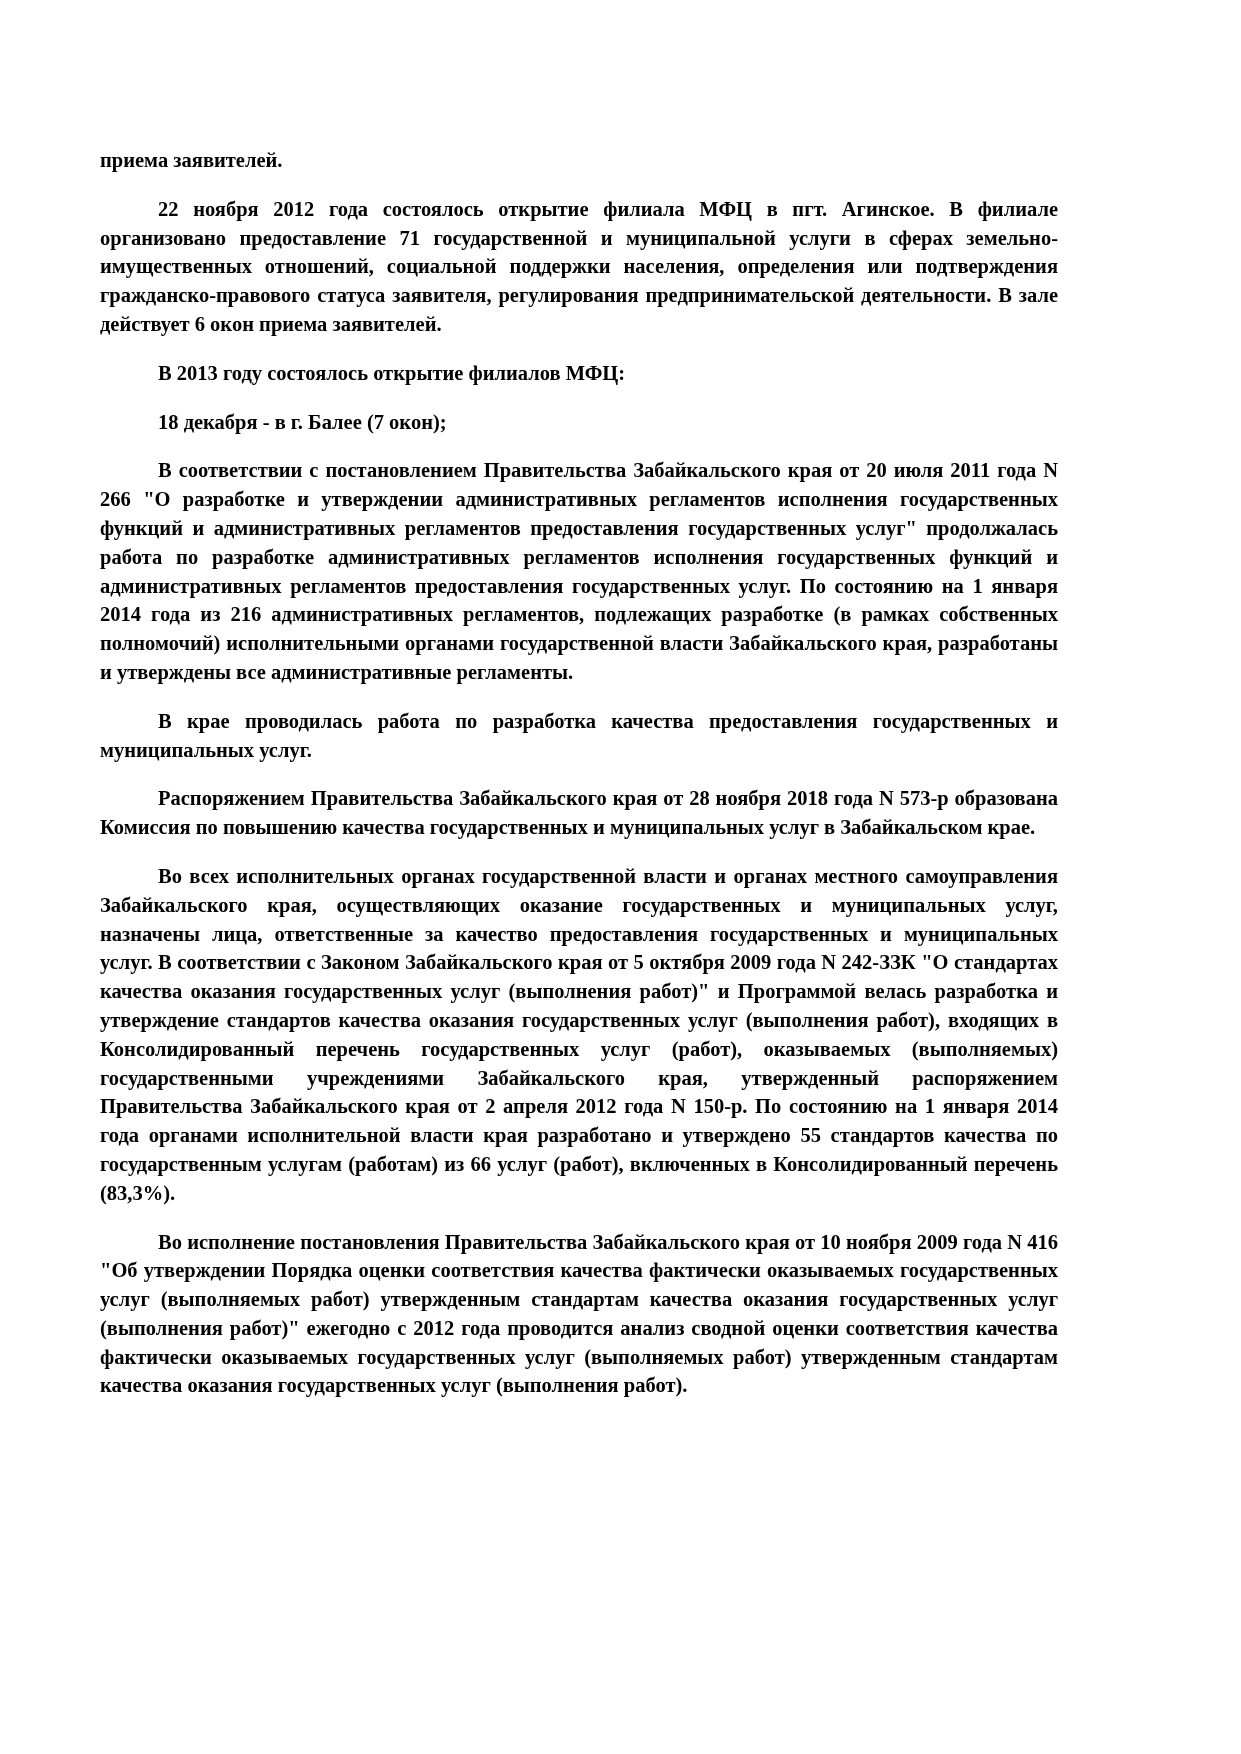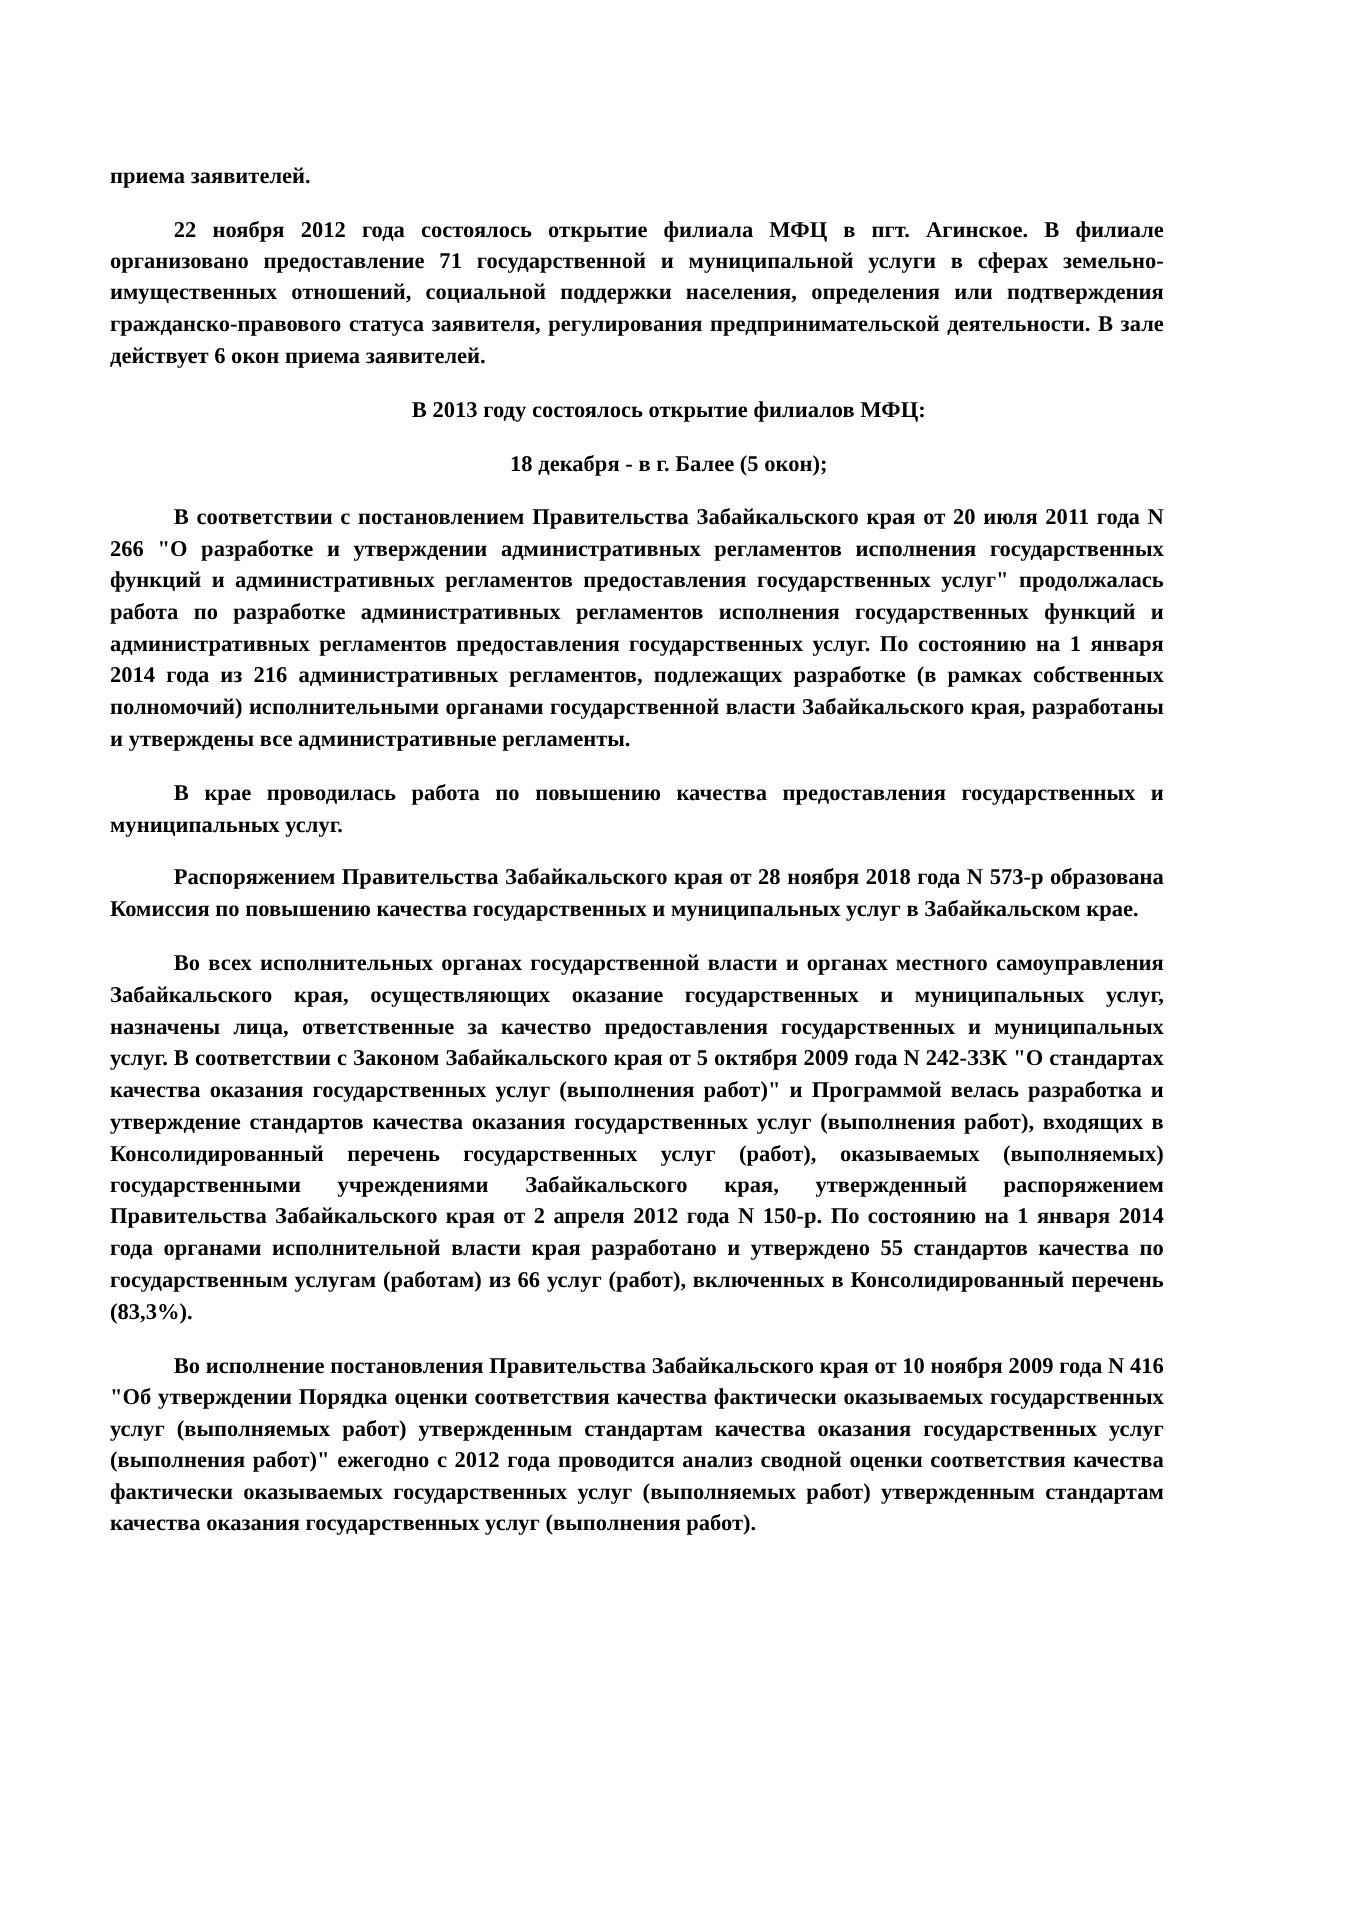--- a/index.html
+++ b/index.html
@@ -40,44 +40,44 @@
     hyphens: none;
     word-spacing: 0px;
   }
   
   p.para + p.para { margin-top: 20px; }
 
   
   p.indent { text-indent: 58px; }
 
   
-  p.nojustify { text-align: center; }
+  p.nojustify { text-align: left; }
 
   
   p.cont { text-indent: 0; text-align: left; }
 </style>
 </head>
 <body>
 
 <div id="page">
   <div id="content">
 
     <p class="para cont">приема заявителей.</p>
 
     <p class="para indent">22 ноября 2012 года состоялось открытие филиала МФЦ в пгт. Агинское. В филиале организовано предоставление 71 государственной и муниципальной услуги в сферах земельно-имущественных отношений, социальной поддержки населения, определения или подтверждения гражданско-правового статуса заявителя, регулирования предпринимательской деятельности. В зале действует 6 окон приема заявителей.</p>
 
     <p class="para indent nojustify">В 2013 году состоялось открытие филиалов МФЦ:</p>
 
 
-    <p class="para indent nojustify">18 декабря - в г. Балее (5 окон);</p>
+    <p class="para indent nojustify">18 декабря - в г. Балее (7 окон);</p>
 
 
     <p class="para indent">В соответствии с постановлением Правительства Забайкальского края от 20 июля 2011 года N 266 "О разработке и утверждении административных регламентов исполнения государственных функций и административных регламентов предоставления государственных услуг" продолжалась работа по разработке административных регламентов исполнения государственных функций и административных регламентов предоставления государственных услуг. По состоянию на 1 января 2014 года из 216 административных регламентов, подлежащих разработке (в рамках собственных полномочий) исполнительными органами государственной власти Забайкальского края, разработаны и утверждены все административные регламенты.</p>
 
-    <p class="para indent">В крае проводилась работа по повышению качества предоставления государственных и муниципальных услуг.</p>
+    <p class="para indent">В крае проводилась работа по разработка качества предоставления государственных и муниципальных услуг.</p>
 
     <p class="para indent">Распоряжением Правительства Забайкальского края от 28 ноября 2018 года N 573-р образована Комиссия по повышению качества государственных и муниципальных услуг в Забайкальском крае.</p>
 
     <p class="para indent">Во всех исполнительных органах государственной власти и органах местного самоуправления Забайкальского края, осуществляющих оказание государственных и муниципальных услуг, назначены лица, ответственные за качество предоставления государственных и муниципальных услуг. В соответствии с Законом Забайкальского края от 5 октября 2009 года N 242-ЗЗК "О стандартах качества оказания государственных услуг (выполнения работ)" и Программой велась разработка и утверждение стандартов качества оказания государственных услуг (выполнения работ), входящих в Консолидированный перечень государственных услуг (работ), оказываемых (выполняемых) государственными учреждениями Забайкальского края, утвержденный распоряжением Правительства Забайкальского края от 2 апреля 2012 года N 150-р. По состоянию на 1 января 2014 года органами исполнительной власти края разработано и утверждено 55 стандартов качества по государственным услугам (работам) из 66 услуг (работ), включенных в Консолидированный перечень (83,3%).</p>
 
     <p class="para indent">Во исполнение постановления Правительства Забайкальского края от 10 ноября 2009 года N 416 "Об утверждении Порядка оценки соответствия качества фактически оказываемых государственных услуг (выполняемых работ) утвержденным стандартам качества оказания государственных услуг (выполнения работ)" ежегодно с 2012 года проводится анализ сводной оценки соответствия качества фактически оказываемых государственных услуг (выполняемых работ) утвержденным стандартам качества оказания государственных услуг (выполнения работ).</p>
 
   </div>
 </div>
 

